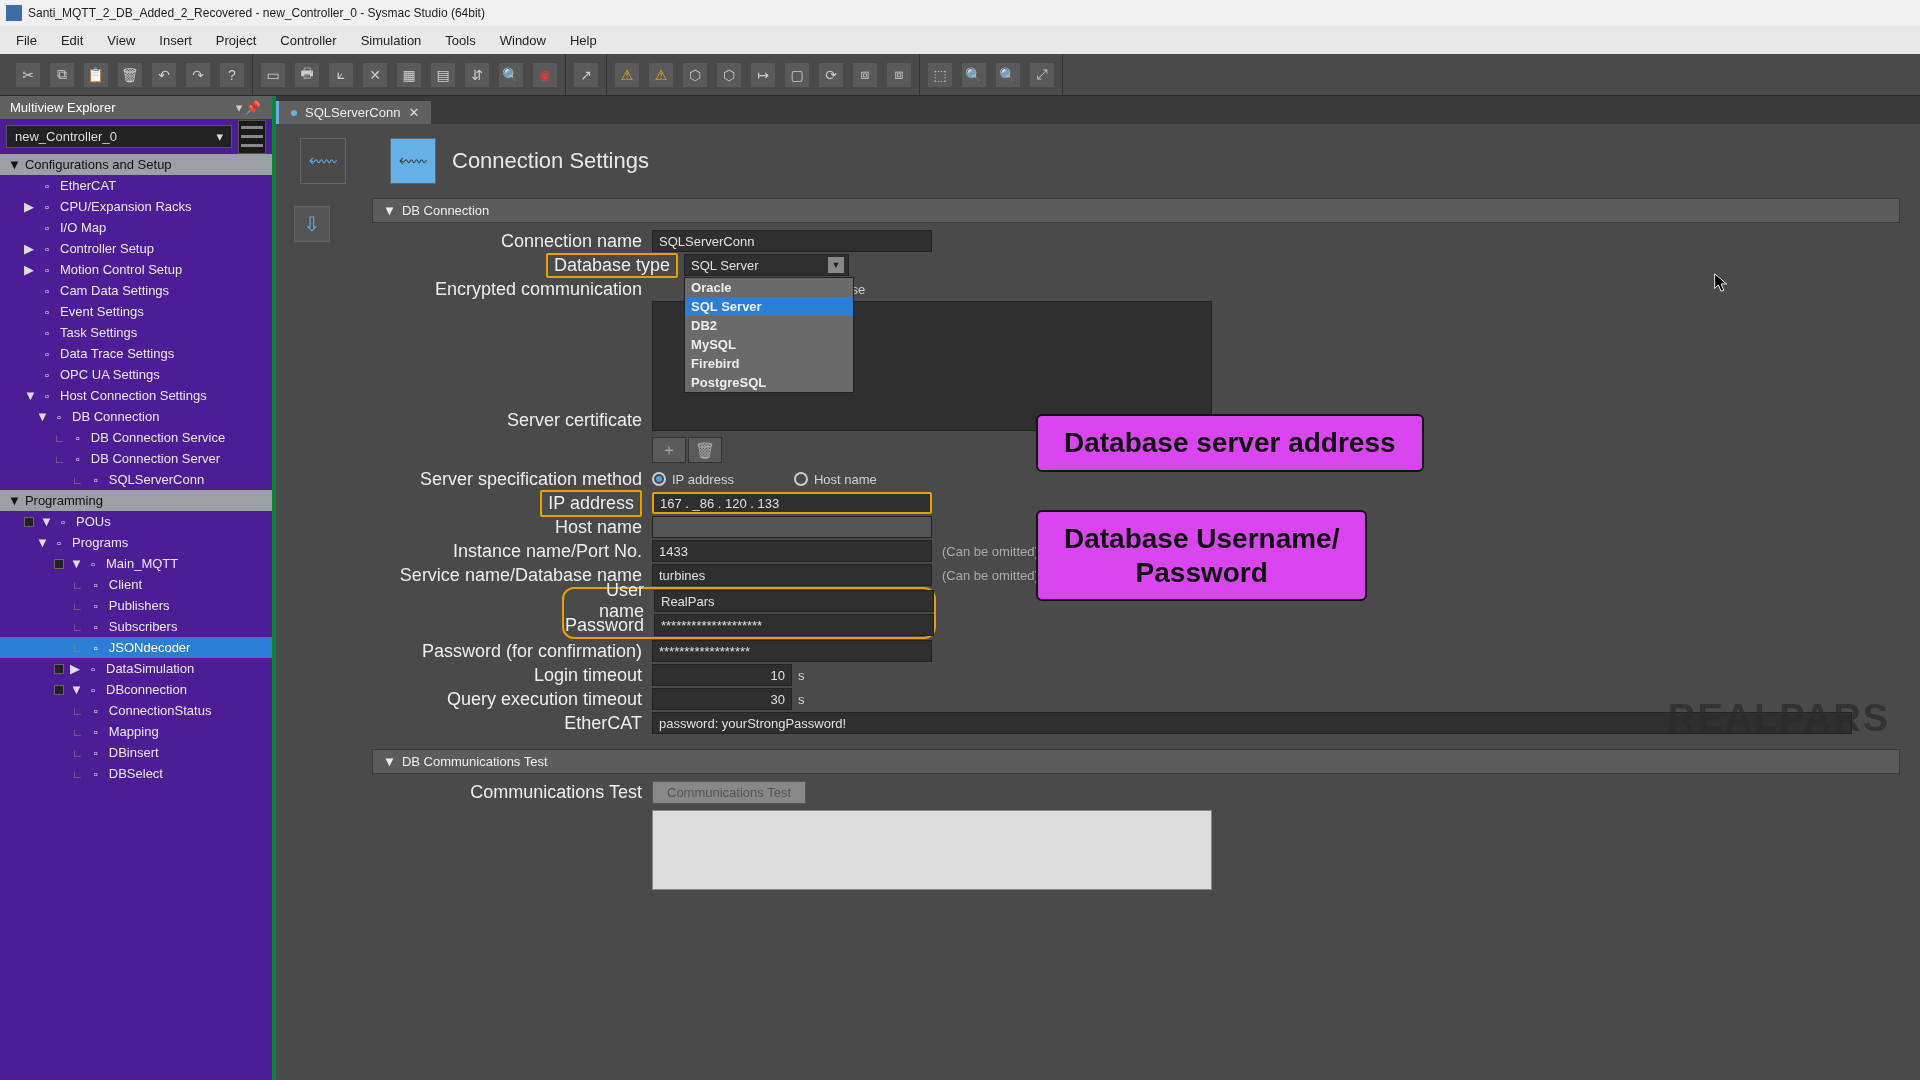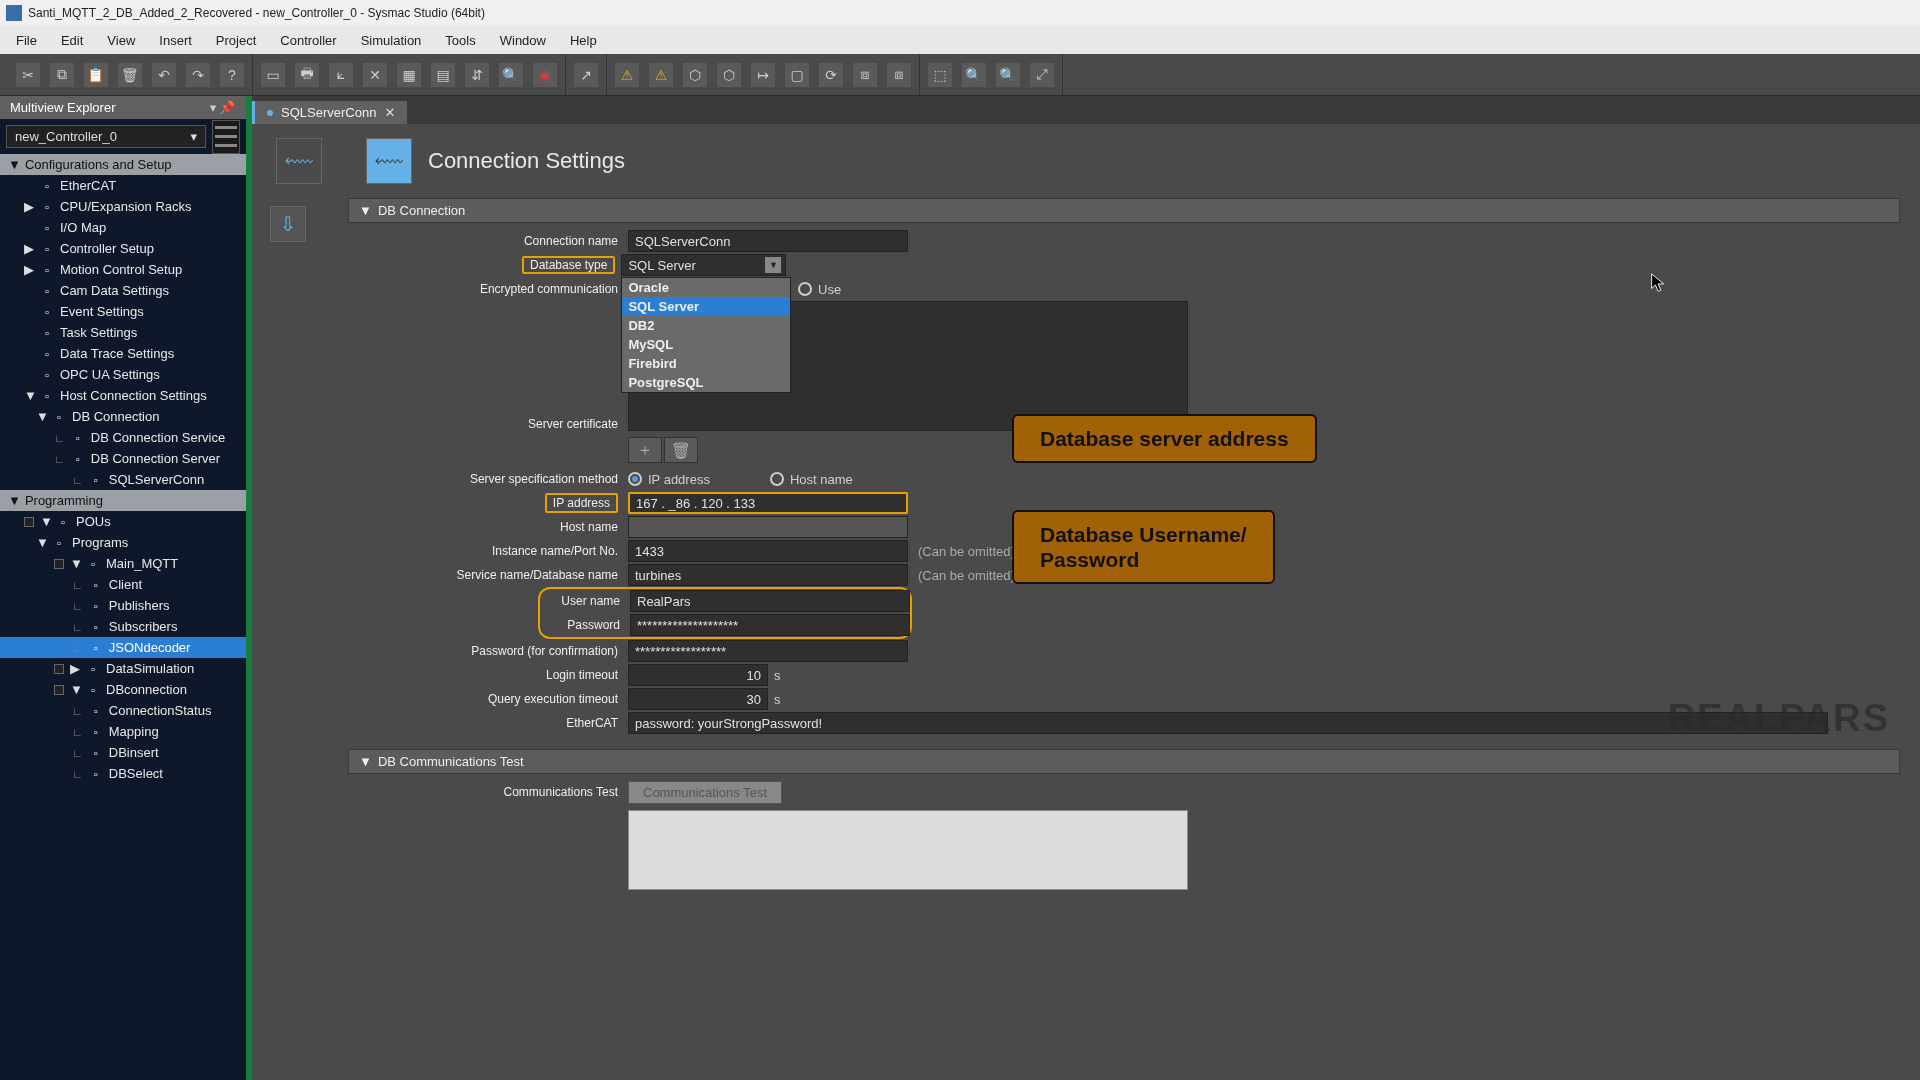--- a/index.html
+++ b/index.html
@@ -12,21 +12,21 @@
 .menubar span { padding: 4px 12px; cursor: default; }
 
 .toolbar-row { background: #4a4a4a; height: 42px; display: flex; align-items: center; padding: 0 8px; border-bottom: 1px solid #2a2a2a; }
 .toolbar-group { display: flex; align-items: center; padding: 0 8px; border-right: 1px solid #333; height: 100%; gap: 10px; }
 .tool-btn { width: 24px; height: 24px; background: #5a5a5a; border: none; display: flex; align-items: center; justify-content: center; color: #ccc; font-size: 14px; }
 .tool-btn.warn { color: #f0b000; }
 .tool-btn.red { color: #d04040; }
 
 .main-area { display: flex; height: calc(100% - 96px); }
 
-.sidebar { width: 252px; background: #0f172a; border-right: 6px solid #15803d; display: flex; flex-direction: column; }
+.sidebar { width: 276px; background: #4c1d95; border-right: 4px solid #15803d; display: flex; flex-direction: column; }
 .sidebar-header { background: #606060; color: #fff; padding: 4px 10px; font-size: 13px; display: flex; align-items: center; justify-content: space-between; }
 .sidebar-header .pin { color: #ccc; }
 .controller-select { background: #222; color: #ddd; padding: 3px 8px; margin: 6px; border: 1px solid #555; display: flex; justify-content: space-between; align-items: center; }
 .ctrl-indicator { width: 28px; height: 34px; background: #1a1a1a; border: 1px solid #555; margin-left: auto; margin-right: 6px; display: inline-flex; flex-direction: column; justify-content: space-around; padding: 2px; }
 .ctrl-indicator .bar { height: 3px; background: #888; }
 
 .tree { overflow-y: auto; flex: 1; font-size: 13px; }
 .tree-hdr { background: #9aa0a6; color: #111; padding: 3px 8px; font-weight: 500; display: flex; align-items: center; }
 .tree-hdr .tri { margin-right: 4px; }
 .tree-item { padding: 3px 4px 3px 24px; color: #e8e8e8; display: flex; align-items: center; gap: 6px; white-space: nowrap; }
@@ -51,39 +51,39 @@
 .big-icon.side { width: 36px; height: 36px; background: #555; margin-left: -6px; }
 .page-title { color: #e8e8e8; font-size: 22px; font-weight: 400; }
 
 .side-icons-col { position: absolute; left: 24px; top: 110px; display: flex; flex-direction: column; gap: 10px; }
 
 .form-panel { margin-left: 96px; margin-right: 20px; background: #4a4a4a; }
 .section-hdr { background: #5c5c5c; color: #eee; padding: 4px 10px; font-size: 13px; border: 1px solid #3a3a3a; display: flex; align-items: center; gap: 6px; }
 .section-body { padding: 6px 0 14px 0; }
 
 .form-row { display: flex; align-items: center; height: 24px; margin-bottom: 0px; }
-.form-label { width: 280px; text-align: right; padding-right: 10px; color: #eee; font-size: 12px; }
+.form-label { width: 280px; text-align: right; padding-right: 10px; color: #eee; font-size: 18px; }
 .form-input { background: #2f2f2f; border: 1px solid #222; color: #e0e0e0; padding: 2px 6px; width: 280px; height: 22px; font-size: 13px; }
 .form-select { display: flex; align-items: center; justify-content: space-between; background: #2f2f2f; border: 1px solid #222; color: #e0e0e0; width: 165px; height: 22px; padding: 0 4px 0 6px; position: relative; }
 .sel-arrow { background: #888; width: 16px; height: 16px; display: flex; align-items: center; justify-content: center; color: #222; font-size: 9px; }
 
 .highlight-box { border: 2px solid #e8a000; border-radius: 2px; }
 .dropdown-list { position: absolute; top: 22px; left: -1px; width: 170px; background: #6a6a6a; border: 1px solid #222; z-index: 50; font-weight: bold; }
 .dropdown-list div { padding: 2px 6px; color: #eee; font-size: 13px; }
 .dropdown-list div.dd-sel { background: #2a7fd4; }
 
 .cert-box { background: #2f2f2f; border: 1px solid #222; width: 560px; height: 130px; }
 .radio { width: 14px; height: 14px; border-radius: 50%; border: 2px solid #ccc; display: inline-flex; align-items: center; justify-content: center; margin-right: 6px; }
 .radio.on::after { content: ""; width: 6px; height: 6px; border-radius: 50%; background: #4aa0e0; }
 .hint { color: #aaa; margin-left: 10px; }
 
 .btn-addrm { display: flex; gap: 2px; margin-left: 280px; margin-top: 6px; }
 .btn-addrm button { width: 34px; height: 26px; background: #5a5a5a; border: 1px solid #333; color: #aaa; font-size: 16px; }
 
-.callout { position: absolute; background: #a16207; color: #111; border: 2px solid #111; border-radius: 6px; padding: 10px 26px; font-size: 21px; font-weight: 700; line-height: 1.2; }
+.callout { position: absolute; background: #d946ef; color: #111; border: 2px solid #111; border-radius: 6px; padding: 10px 26px; font-size: 28px; font-weight: 700; text-align: center; line-height: 1.2; }
 
 .comms-btn { background: #888; color: #555; border: 1px solid #555; padding: 3px 14px; font-size: 13px; }
 .comms-result { background: #ddd; border: 1px solid #888; width: 560px; height: 80px; margin-left: 280px; margin-top: 6px; }
 
 .watermark { position: absolute; right: 30px; bottom: 340px; color: #2a2a2a; font-size: 38px; font-weight: 900; letter-spacing: 2px; opacity: 0.7; }
 
 .cursor-arrow { position: absolute; width: 0; height: 0; z-index: 60; }
 .cursor-arrow svg { width: 22px; height: 22px; }
 </style>
 </head>

